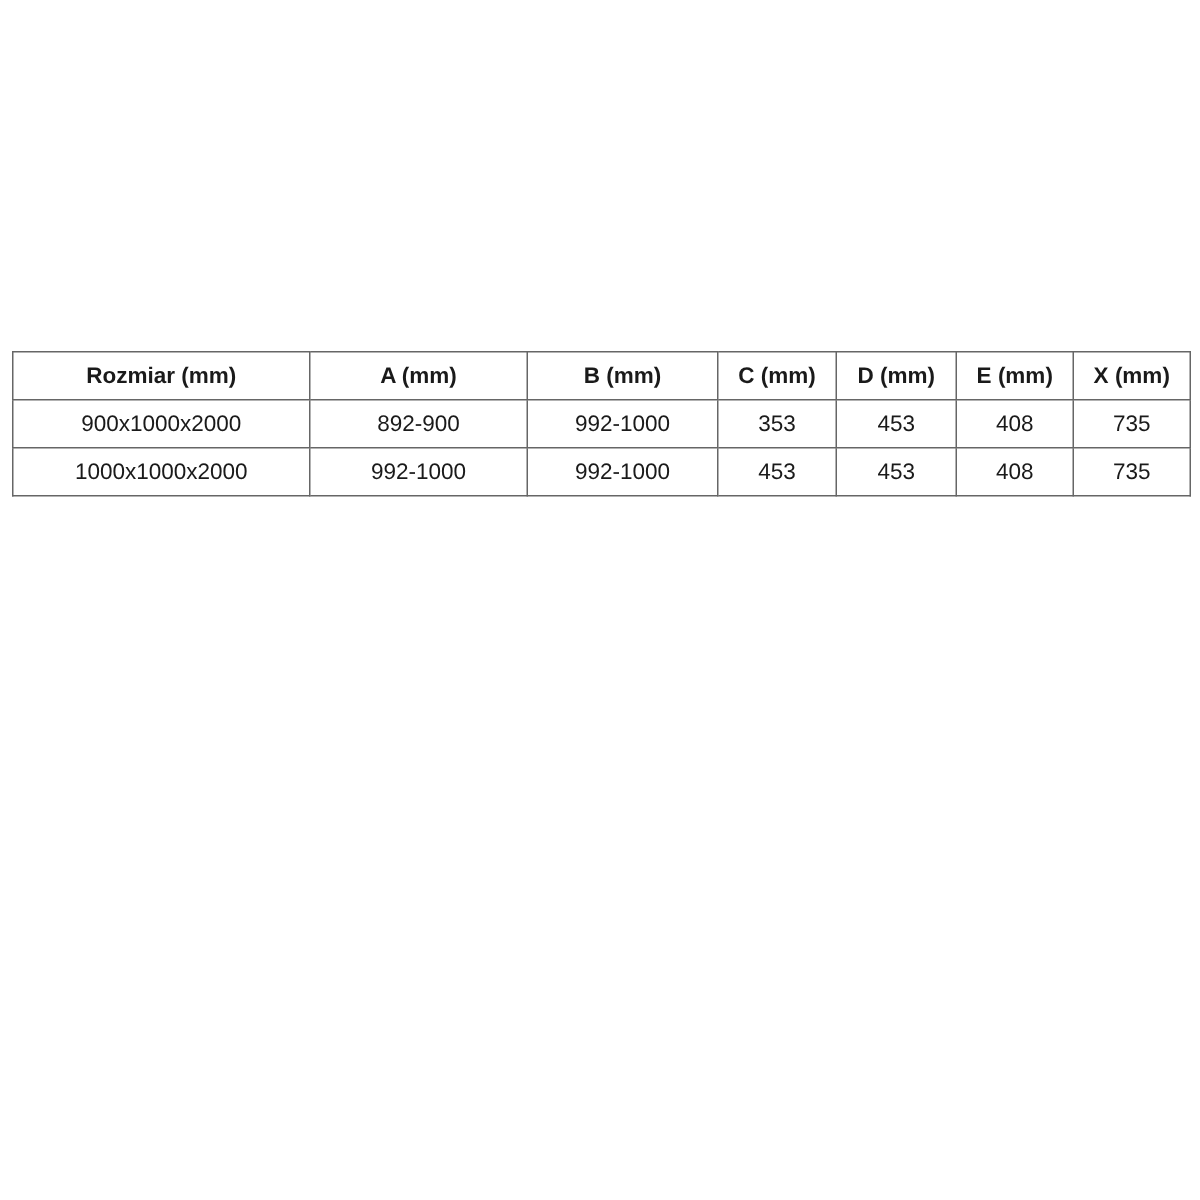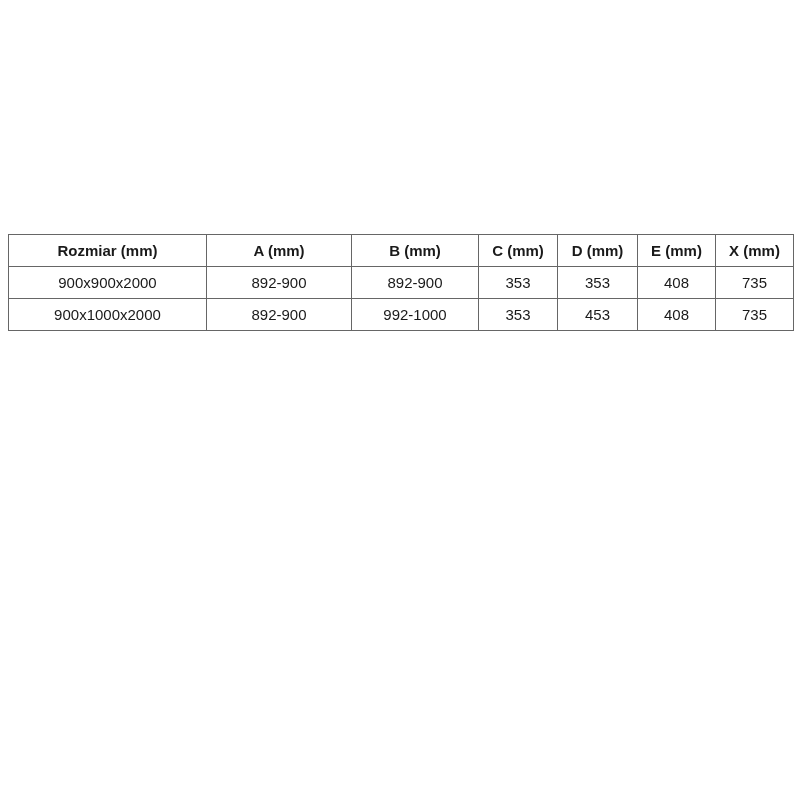--- a/index.html
+++ b/index.html
@@ -69,32 +69,32 @@
           <th>A (mm)</th>
           <th>B (mm)</th>
           <th>C (mm)</th>
           <th>D (mm)</th>
           <th>E (mm)</th>
           <th>X (mm)</th>
         </tr>
     </thead>
     <tbody id="tableBody">
         <tr>
-          <td>900x900x2000</td>
+          <td>900x1000x2000</td>
           <td>892-900</td>
-          <td>892-900</td>
+          <td>992-1000</td>
           <td>353</td>
-          <td>353</td>
+          <td>453</td>
           <td>408</td>
           <td>735</td>
         </tr>
         <tr>
-          <td>900x1000x2000</td>
-          <td>892-900</td>
+          <td>1000x1000x2000</td>
           <td>992-1000</td>
-          <td>353</td>
+          <td>992-1000</td>
+          <td>453</td>
           <td>453</td>
           <td>408</td>
           <td>735</td>
         </tr>
       </tbody>
   </table>
 </div>
 
 </body></html>

